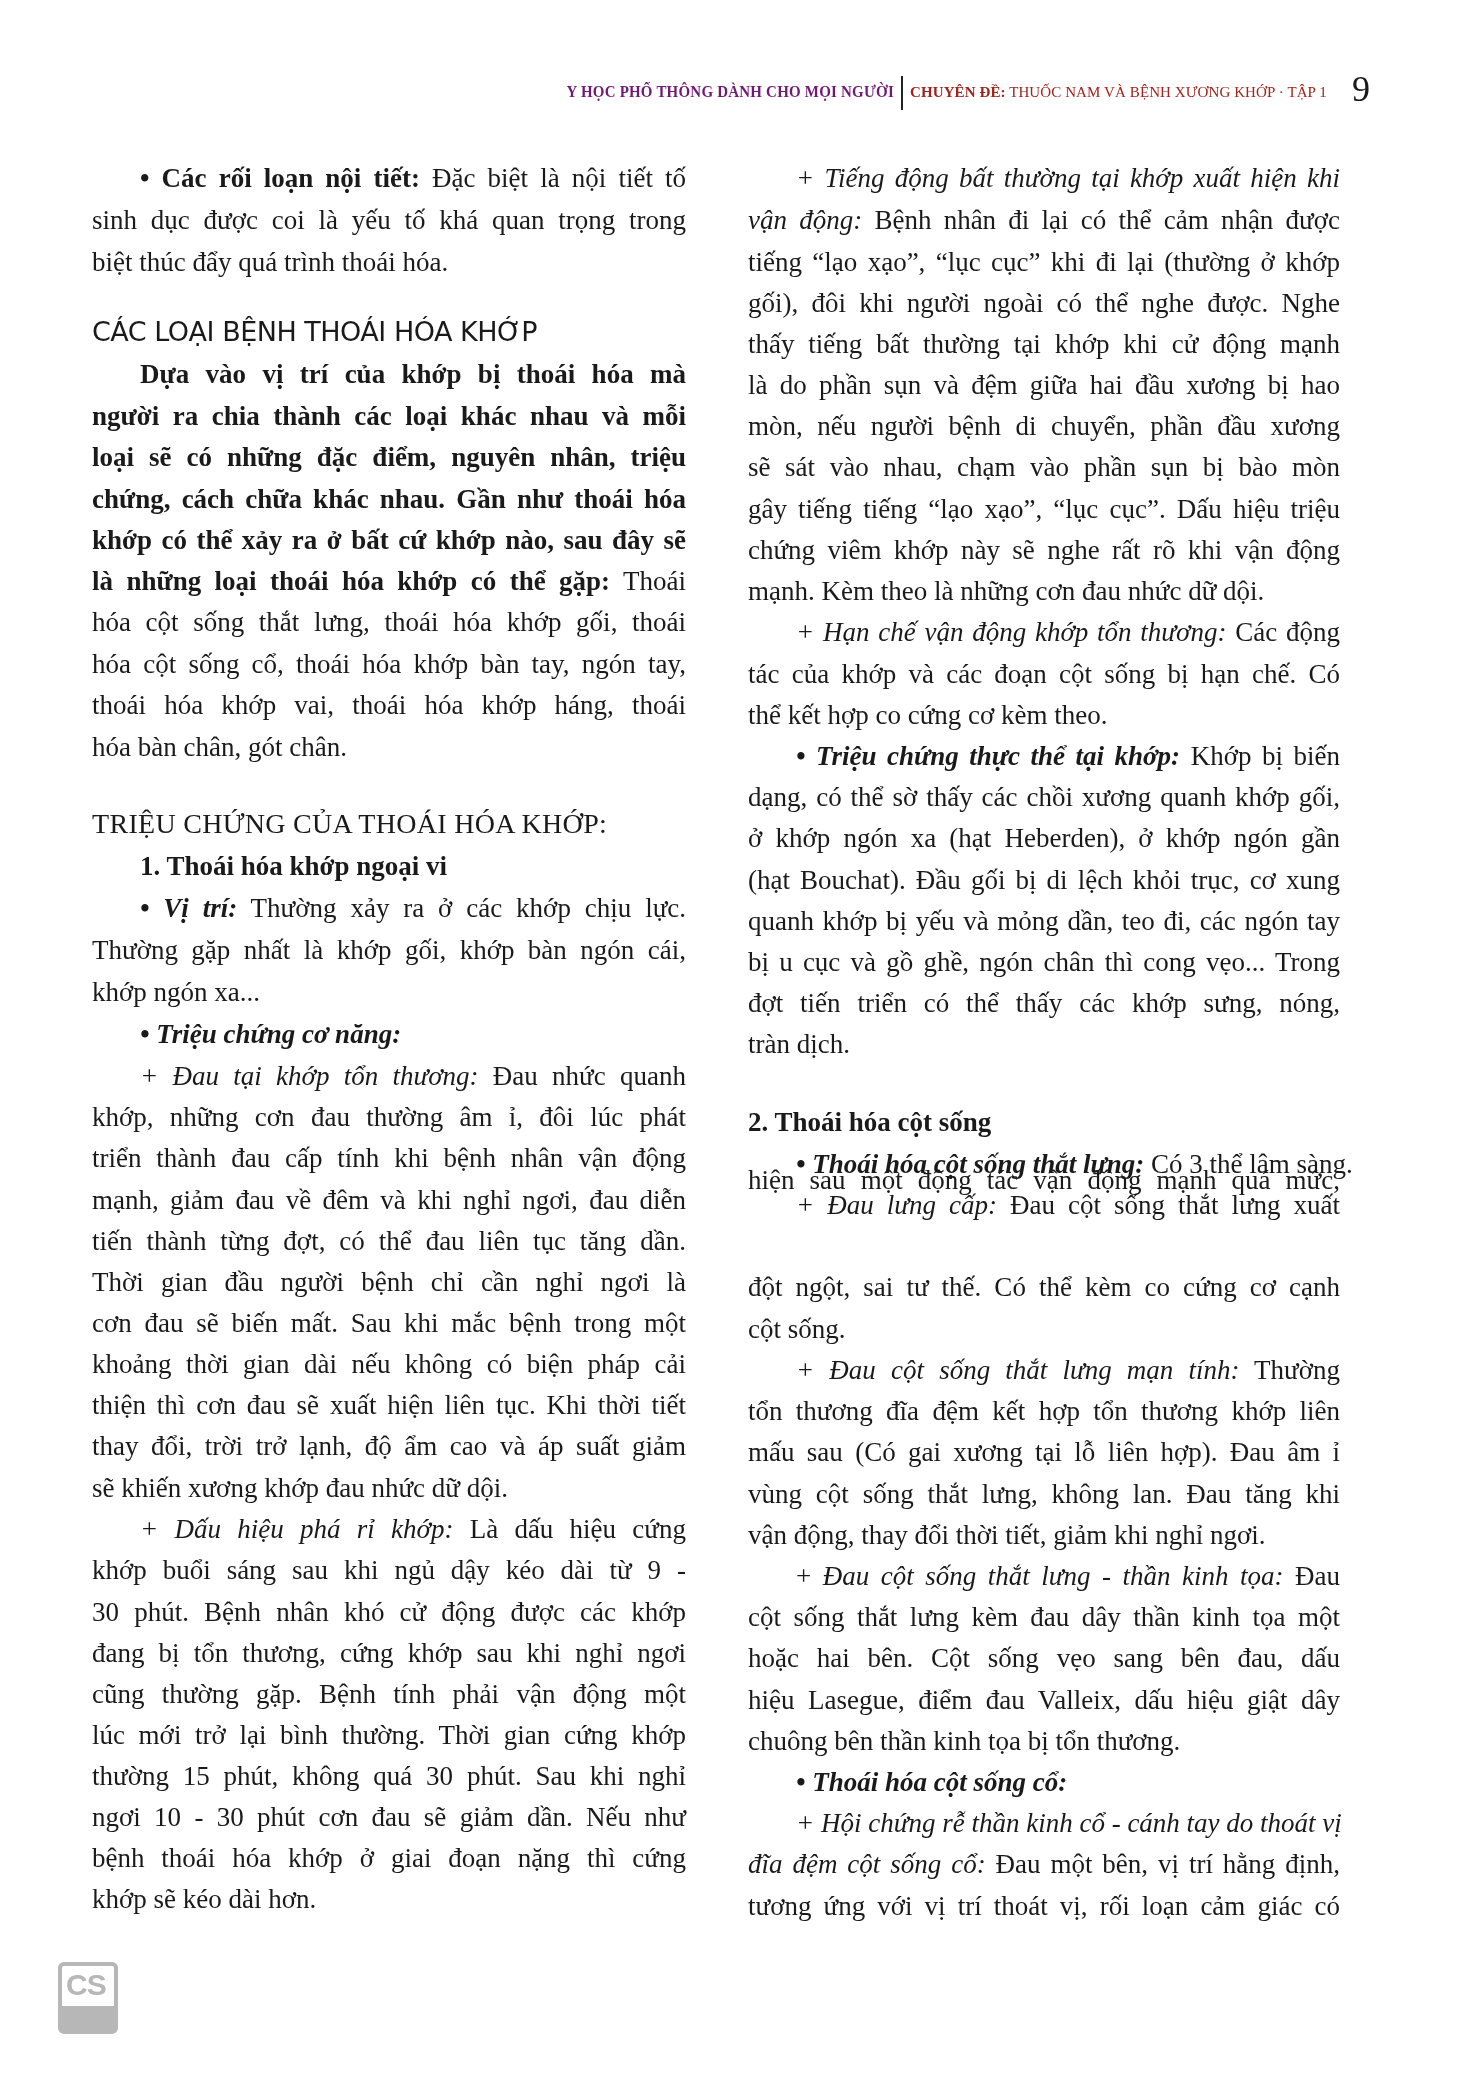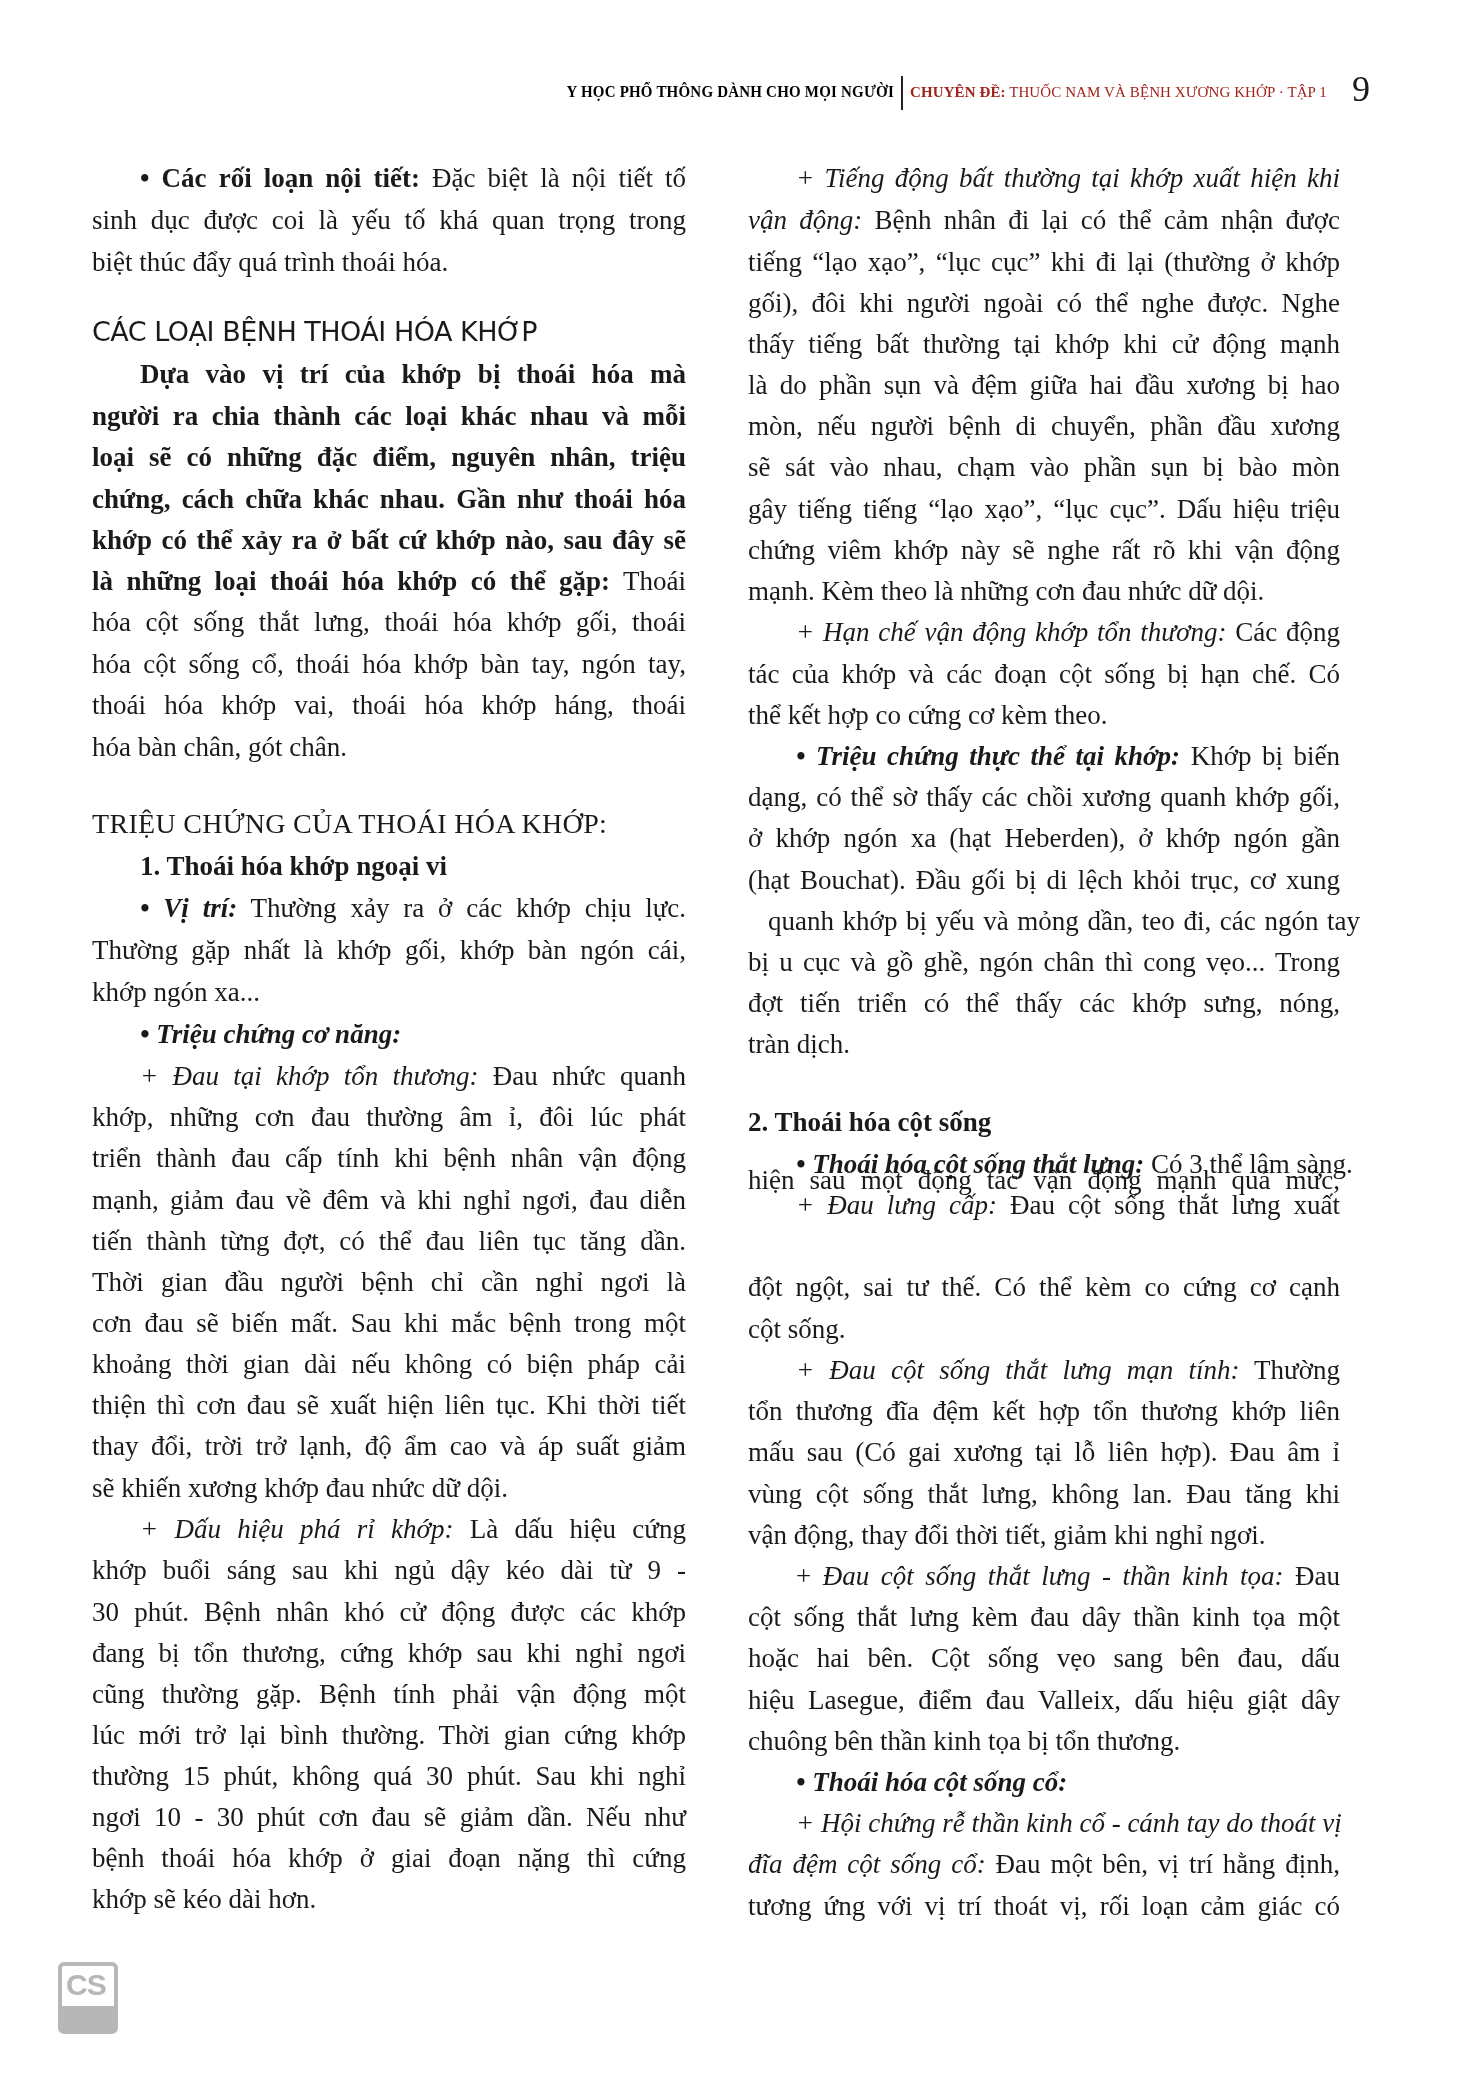--- a/index.html
+++ b/index.html
@@ -8,21 +8,21 @@
       background: #ffffff;
       font-family: "Liberation Serif", "DejaVu Serif", serif;
       color: #1a1a1a;
     }
     .header {
       position: absolute; top: 70px; left: 0; width: 1472px; height: 44px;
     }
     .hdr-left {
       position: absolute; right: 578px; top: 14px;
       font-family: "Liberation Serif", serif; font-weight: bold;
-      font-size: 15px; letter-spacing: 0.2px; color: #000000; white-space: nowrap;
+      font-size: 15px; letter-spacing: 0.2px; color: #701a75; white-space: nowrap;
       transform: scaleY(1.05);
     }
     .hdr-divider {
       position: absolute; left: 901px; top: 6px; width: 2px; height: 34px; background: #222;
     }
     .hdr-right {
       position: absolute; left: 910px; top: 14px;
       font-size: 15px; color: #a0241c; white-space: nowrap; letter-spacing: 0.1px;
     }
     .hdr-right b { font-weight: bold; }
@@ -130,21 +130,21 @@
     <div class="ln" style="top: 489px;"><span>gây tiếng tiếng “lạo xạo”, “lục cục”. Dấu hiệu triệu</span></div>
     <div class="ln" style="top: 530px;"><span>chứng viêm khớp này sẽ nghe rất rõ khi vận động</span></div>
     <div class="ln last" style="top: 571px;"><span>mạnh. Kèm theo là những cơn đau nhức dữ dội.</span></div>
     <div class="ln ind" style="top: 612px;"><span class="i">+ Hạn chế vận động khớp tổn thương:</span><span> Các động</span></div>
     <div class="ln" style="top: 654px;"><span>tác của khớp và các đoạn cột sống bị hạn chế. Có</span></div>
     <div class="ln last" style="top: 695px;"><span>thể kết hợp co cứng cơ kèm theo.</span></div>
     <div class="ln ind" style="top: 736px;"><span class="bi">• Triệu chứng thực thể tại khớp:</span><span> Khớp bị biến</span></div>
     <div class="ln" style="top: 777px;"><span>dạng, có thể sờ thấy các chồi xương quanh khớp gối,</span></div>
     <div class="ln" style="top: 818px;"><span>ở khớp ngón xa (hạt Heberden), ở khớp ngón gần</span></div>
     <div class="ln" style="top: 860px;"><span>(hạt Bouchat). Đầu gối bị di lệch khỏi trục, cơ xung</span></div>
-    <div class="ln" style="top: 901px; margin-left: 20px;"><span>quanh khớp bị yếu và mỏng dần, teo đi, các ngón tay</span></div>
+    <div class="ln" style="top: 901px;"><span>quanh khớp bị yếu và mỏng dần, teo đi, các ngón tay</span></div>
     <div class="ln" style="top: 942px;"><span>bị u cục và gồ ghề, ngón chân thì cong vẹo... Trong</span></div>
     <div class="ln" style="top: 983px;"><span>đợt tiến triển có thể thấy các khớp sưng, nóng,</span></div>
     <div class="ln last" style="top: 1024px;"><span>tràn dịch.</span></div>
     <div class="ln last" style="top: 1102px;"><span class="b">2. Thoái hóa cột sống</span></div>
     <div class="ln ind" style="top: 1144px;"><span class="bi">• Thoái hóa cột sống thắt lưng:</span><span> Có 3 thể lâm sàng.</span></div>
     <div class="ln ind" style="top: 1185px;"><span class="i">+ Đau lưng cấp:</span><span> Đau cột sống thắt lưng xuất</span></div>
     <div class="ln" style="top: 1160px;"><span>hiện sau một động tác vận động mạnh quá mức,</span></div>
     <div class="ln" style="top: 1267px;"><span>đột ngột, sai tư thế. Có thể kèm co cứng cơ cạnh</span></div>
     <div class="ln last" style="top: 1309px;"><span>cột sống.</span></div>
     <div class="ln ind" style="top: 1350px;"><span class="i">+ Đau cột sống thắt lưng mạn tính:</span><span> Thường</span></div>

